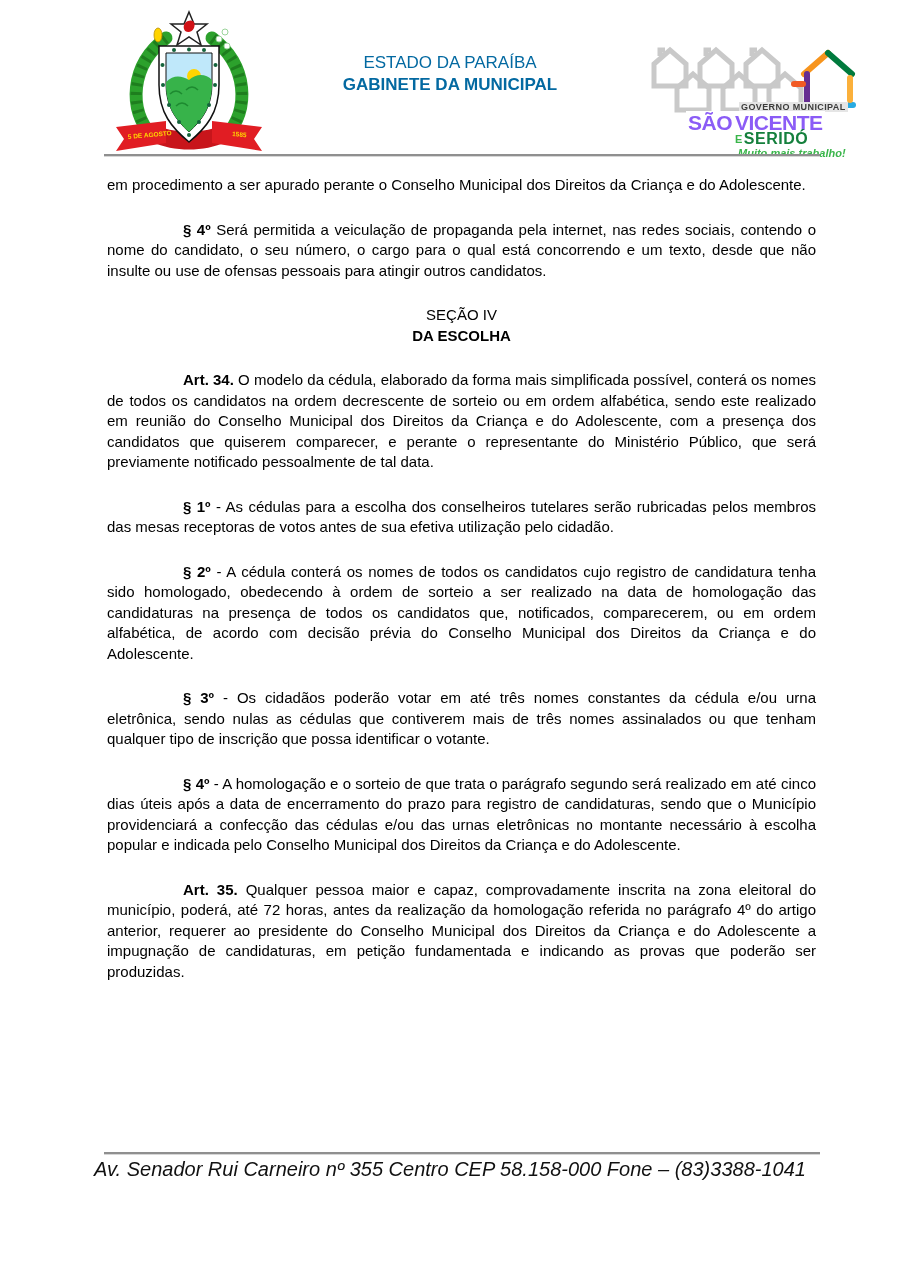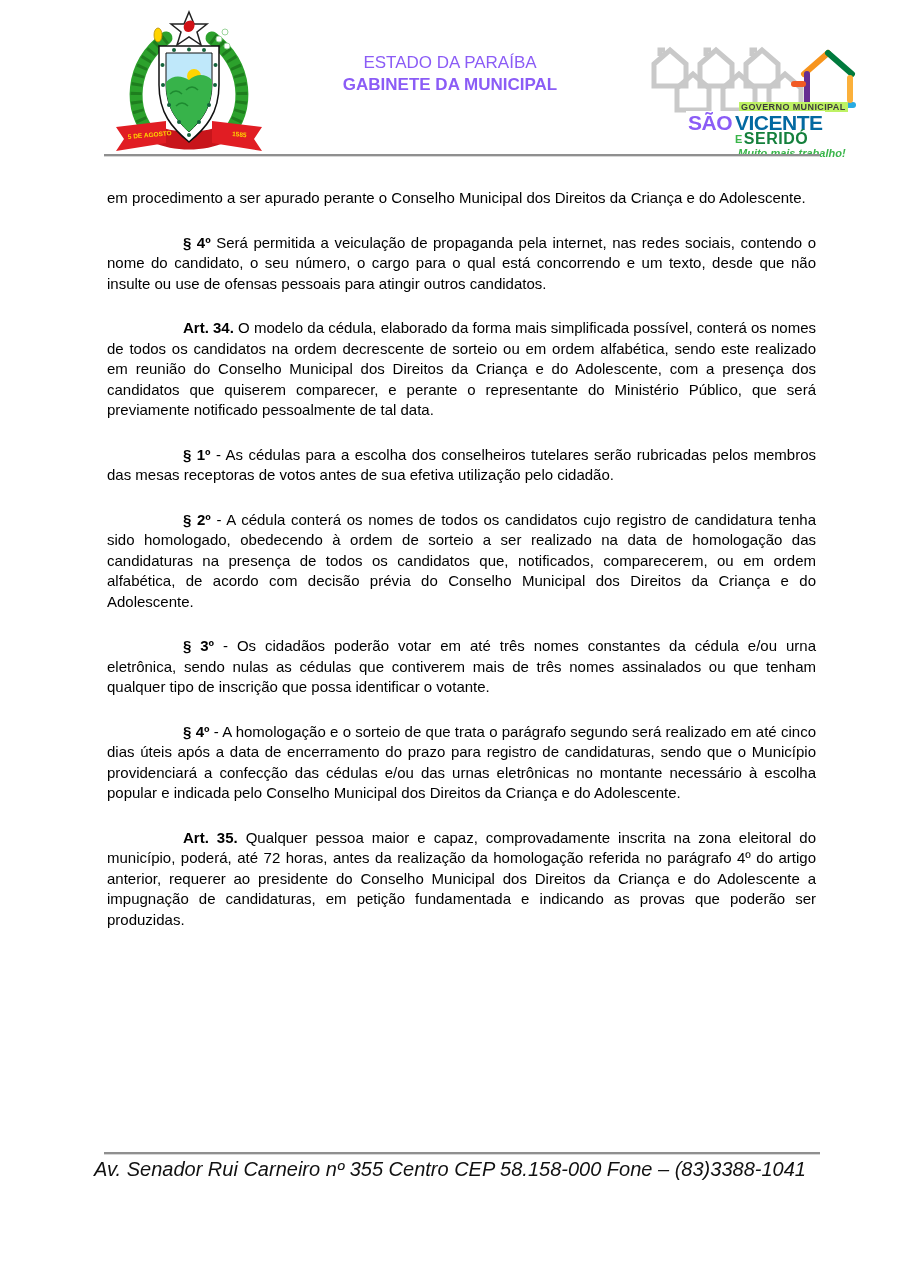--- a/index.html
+++ b/index.html
@@ -5,51 +5,51 @@
   html,body { margin:0; padding:0; background:#ffffff; }
   .page {
     position:relative; width:900px; height:1273px; background:#fff;
     font-family:"Liberation Sans", sans-serif; color:#000; overflow:hidden;
   }
 
   
   .crest { position:absolute; left:114px; top:10px; width:150px; height:145px; }
   .org {
     position:absolute; left:225px; top:52px; width:450px;
-    text-align:center; font-size:17px; line-height:21.5px; color:#8b5cf6;
+    text-align:center; font-size:17px; line-height:21.5px; color:#0369a1;
   }
   .org .l3 { font-weight:bold; }
 
   .logo { position:absolute; left:642px; top:44px; width:224px; height:118px; }
   .logo .houses { position:absolute; left:0; top:0; }
   .logo-caption {
     position:absolute; top:58px; left:97px; font-size:9px; font-weight:bold;
-    color:#3c3c3b; letter-spacing:0.4px; background:#bef264; padding:0 2px;
+    color:#3c3c3b; letter-spacing:0.4px; background:#e5e5e5; padding:0 2px;
   }
   .logo-name { position:absolute; top:67px; left:44px; font-size:21px; font-weight:bold; letter-spacing:-0.5px; background:#fff; padding:0 2px; white-space:nowrap; }
   .logo-name .sao { color:#8b5cf6; }
-  .logo-name .vicente { color:#0369a1; margin-left:3px; }
+  .logo-name .vicente { color:#8b5cf6; margin-left:3px; }
   .logo-name2 { position:absolute; top:86px; left:93px; font-size:16px; font-weight:bold; letter-spacing:0.5px; white-space:nowrap; }
   .logo-name2 .e-letter { color:#39b54a; font-size:11px; vertical-align:1px; }
   .logo-name2 .serido { color:#15803d; margin-left:1px; }
   .logo-slogan { position:absolute; top:103px; left:96px; font-size:11px; font-style:italic; font-weight:bold; color:#39b54a; white-space:nowrap; }
 
   .rule-top, .rule-bottom {
     position:absolute; left:104px; width:716px; height:2px;
     background:#8f8f8f; box-shadow:0 1px 0 #d6d6d6;
   }
   .rule-top { top:154px; }
   .rule-bottom { top:1152px; }
 
   
   .doc {
     position:absolute; left:107px; top:175px; width:709px;
     font-size:15px; line-height:20.5px; text-align:justify;
   }
-  .doc p { margin:13px 0 24px 0; }
+  .doc p { margin:0 0 24px 0; }
   .doc p.indent { text-indent:76px; }
   .lead { font-weight:bold; }
   .section-title { text-align:center; margin:0 0 24px 0; }
   .section-title .st2 { font-weight:bold; }
 
   
   .footer {
     position:absolute; left:90px; top:1158px; width:720px; text-align:center;
     font-style:italic; font-size:20px; line-height:23px; color:#111;
   }
@@ -135,20 +135,24 @@
   </div>
 
   <div class="rule-top"></div>
 
   <main class="doc">
 
     <p><span>em procedimento a ser apurado perante o Conselho Municipal dos Direitos da Criança e do Adolescente.</span></p>
 
     <p class="indent"><span class="lead">§ 4º</span> <span>Será permitida a veiculação de propaganda pela internet, nas redes sociais, contendo o nome do candidato, o seu número, o cargo para o qual está concorrendo e um texto,  desde que não insulte ou use de ofensas pessoais para atingir outros candidatos.</span></p>
 
+    <div class="section-title">
+      <div class="st1">SEÇÃO IV</div>
+      <div class="st2">DA ESCOLHA</div>
+    </div>
 
     <p class="indent"><span class="lead">Art. 34.</span> <span>O modelo da cédula, elaborado da forma mais simplificada possível, conterá os nomes de todos os candidatos na ordem decrescente de sorteio ou em ordem alfabética, sendo este realizado em reunião do Conselho Municipal dos Direitos da Criança e do Adolescente, com a presença dos candidatos que quiserem comparecer, e perante o representante do Ministério Público, que será previamente notificado pessoalmente de tal data.</span></p>
 
     <p class="indent"><span class="lead">§ 1º</span> <span>- As cédulas para a escolha dos conselheiros tutelares serão rubricadas pelos membros das mesas receptoras de votos antes de sua efetiva utilização pelo cidadão.</span></p>
 
     <p class="indent"><span class="lead">§ 2º</span> <span>- A cédula conterá os nomes de todos os candidatos cujo registro de candidatura tenha sido homologado, obedecendo à ordem de sorteio a ser realizado na data de homologação das candidaturas na presença de todos os candidatos que, notificados, comparecerem, ou em ordem alfabética, de acordo com decisão prévia do Conselho Municipal dos Direitos da Criança e do Adolescente.</span></p>
 
     <p class="indent"><span class="lead">§ 3º</span> <span>- Os cidadãos poderão votar em até três nomes constantes da cédula e/ou urna eletrônica, sendo nulas as cédulas que contiverem mais de três nomes assinalados ou que tenham qualquer tipo de inscrição que possa identificar o votante.</span></p>
 
     <p class="indent"><span class="lead">§ 4º</span> <span>- A homologação e o sorteio de que trata o parágrafo segundo será realizado em até cinco dias úteis após a data de encerramento do prazo para registro de candidaturas, sendo que o Município providenciará a confecção das cédulas e/ou das urnas eletrônicas no montante necessário à escolha popular e indicada pelo Conselho Municipal dos Direitos da Criança e do Adolescente.</span></p>

